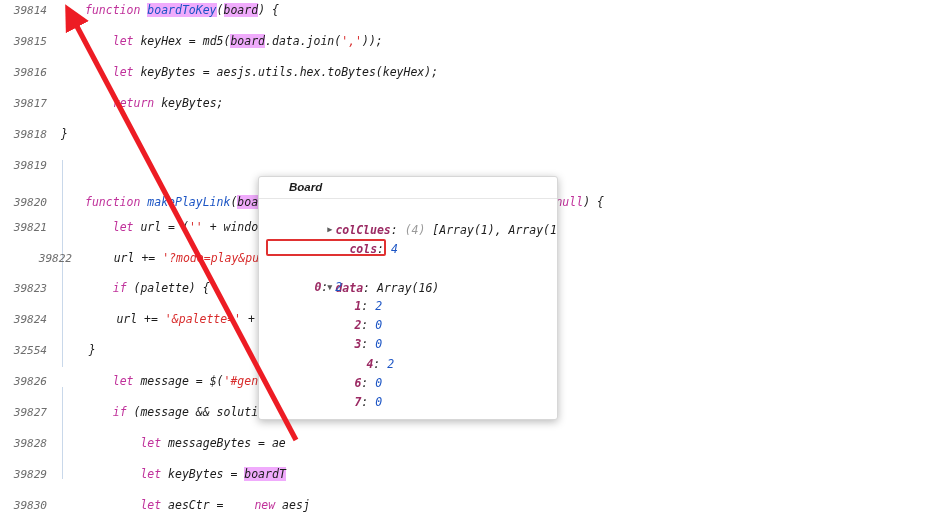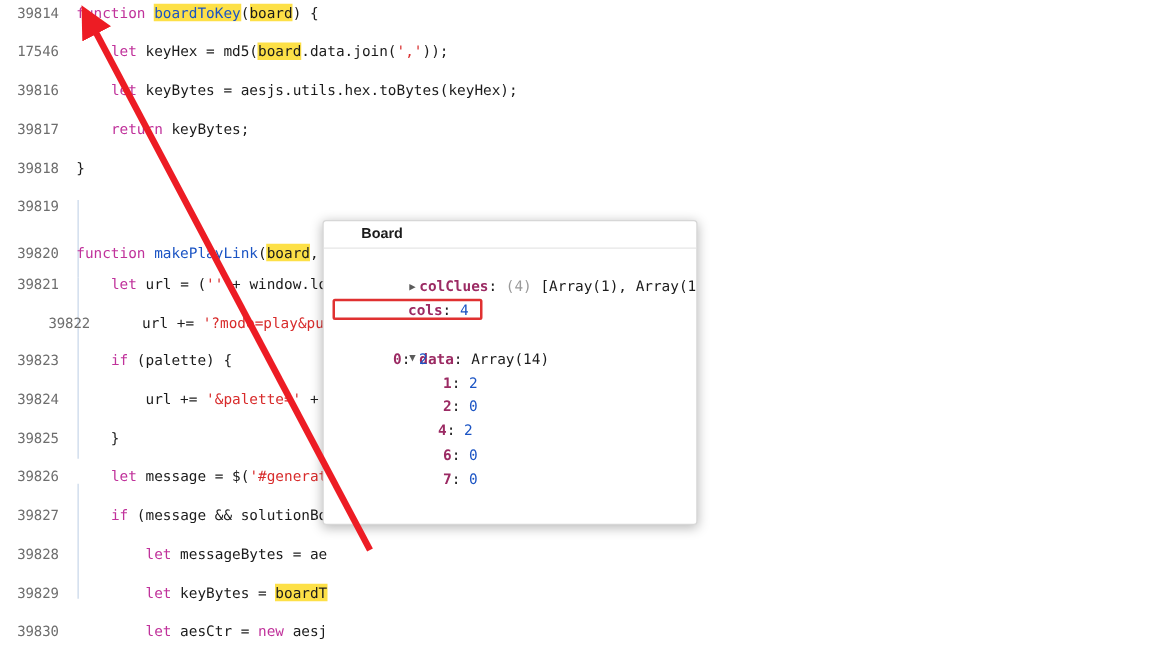--- a/index.html
+++ b/index.html
@@ -1,42 +1,42 @@
 <!DOCTYPE html>
 <html><head>
 <meta charset="utf-8">
 <style>
   html,body{margin:0;padding:0;}
   body{
     width:940px;height:526px;overflow:hidden;background:#ffffff;
     font-family:"DejaVu Sans Mono","Liberation Mono",monospace;
   }
-  #root{position:relative;width:940px;height:526px;overflow:hidden;background:#fff;}
+  #root{position:relative;width:940px;height:526px;overflow:hidden;background:#fff;font-style:italic;}
 
   
   .editor{position:absolute;inset:0;background:#ffffff;}
   .line{position:relative;height:15.45px;line-height:15.45px;white-space:pre;font-size:11.5px;}
   .gutter{
     position:absolute;left:0;top:0;width:54px;height:100%;
     text-align:right;padding-right:7px;box-sizing:border-box;
     color:#6e6e6e;font-size:11.2px;letter-spacing:-0.1px;
   }
   .code{position:absolute;left:61px;top:0;right:0;height:100%;}
   .gutter span{position:relative;z-index:2;}
 
   
   .iguide{position:absolute;left:62px;width:1px;background:#c9d8ea;}
 
   
-  .k   {color:#c0329b;}            
+  .k   {color:#c0329b;margin-left:24px;}            
   .fn  {color:#1b54c4;}
   .str {color:#d82c2c;}            
   .num {color:#1b54c4;}
   .pl  {color:#1b1b1b;}            
-  .hl  {background:#fde047;}
+  .hl  {background:#f0abfc;}
 
   
   .popup{
     position:absolute;left:258px;top:176px;width:298px;height:242px;
     background:#ffffff;border:1px solid #d7d7d7;border-radius:3px;
     box-shadow:0 2px 9px rgba(0,0,0,.28);overflow:hidden;z-index:40;
   }
   .popup-title{
     height:21px;line-height:21px;padding-left:30px;
     font-family:"Liberation Sans",sans-serif;font-weight:bold;
@@ -78,21 +78,21 @@
     <div class="iguide" style="top:160px;height:62px;"></div>
     <div class="iguide" style="top:222px;height:145px;left:62px;"></div>
     <div class="iguide" style="top:387px;height:92px;"></div>
 
     <div class="line" style="top:3px;">
       <div class="gutter"><span>39814</span></div>
       <div class="code"><span class="k">function </span><span class="fn hl">boardToKey</span><span class="pl">(</span><span class="hl pl">board</span><span class="pl">) {</span></div>
     </div>
 
     <div class="line" style="top:18.5px;">
-      <div class="gutter"><span>17546</span></div>
+      <div class="gutter"><span>39815</span></div>
       <div class="code"><span class="pl">    </span><span class="k">let </span><span class="pl">keyHex = md5(</span><span class="hl pl">board</span><span class="pl">.data.join(</span><span class="str">','</span><span class="pl">));</span></div>
     </div>
 
     <div class="line" style="top:34px;">
       <div class="gutter"><span>39816</span></div>
       <div class="code"><span class="pl">    </span><span class="k">let </span><span class="pl">keyBytes = aesjs.utils.hex.toBytes(keyHex);</span></div>
     </div>
 
     <div class="line" style="top:49.5px;">
       <div class="gutter"><span>39817</span></div>
@@ -128,21 +128,21 @@
       <div class="gutter"><span>39823</span></div>
       <div class="code"><span class="pl">    </span><span class="k">if </span><span class="pl">(palette) {</span></div>
     </div>
 
     <div class="line" style="top:158px;">
       <div class="gutter"><span>39824</span></div>
       <div class="code"><span class="pl">        url += </span><span class="str">'&amp;palette='</span><span class="pl"> + serializePalette(palette);</span></div>
     </div>
 
     <div class="line" style="top:173.5px;">
-      <div class="gutter"><span>39825</span></div>
+      <div class="gutter"><span>32554</span></div>
       <div class="code"><span class="pl">    }</span></div>
     </div>
 
     <div class="line" style="top:189px;padding-left:33px;">
       <div class="gutter"><span>39826</span></div>
       <div class="code"><span class="pl">    </span><span class="k">let </span><span class="pl">message = $(</span><span class="str">'#generat</span></div>
     </div>
 
     <div class="line" style="top:204.5px;">
       <div class="gutter"><span>39827</span></div>
@@ -168,39 +168,42 @@
 
   <div class="ptail"></div>
   <div class="popup">
     <div class="popup-title">Board</div>
     <div class="popup-body">
 
       <div class="prow" style="padding-left:10px;">
         <span class="disc">▶</span><span class="pkeyb">colClues</span><span class="pplain">: </span><span class="pgrey">(4)</span><span class="pplain"> [Array(1), Array(1), Array(</span>
       </div>
 
-      <div class="prow" style="padding-left:1px;">
+      <div class="prow" style="padding-left:24px;">
         <span class="disc"> </span><span class="pkeyb">cols</span><span class="pplain">: </span><span class="pval">4</span>
       </div>
 
       <div class="prow" style="padding-left:10px;">
         <span class="sel-box"></span>
-        <span class="disc">▼</span><span class="pkeyb">data</span><span class="pplain">: </span><span class="pplain">Array(14)</span>
+        <span class="disc">▼</span><span class="pkeyb">data</span><span class="pplain">: </span><span class="pplain">Array(16)</span>
       </div>
 
       <div class="prow" style="">
         <span class="pidx">0</span><span class="pplain">: </span><span class="pval">2</span>
       </div>
       <div class="prow" style="padding-left:40px;">
         <span class="pidx">1</span><span class="pplain">: </span><span class="pval">2</span>
       </div>
       <div class="prow" style="padding-left:40px;">
         <span class="pidx">2</span><span class="pplain">: </span><span class="pval">0</span>
       </div>
-      <div class="prow" style="padding-left:36px;">
+      <div class="prow" style="padding-left:40px;">
+        <span class="pidx">3</span><span class="pplain">: </span><span class="pval">0</span>
+      </div>
+      <div class="prow" style="padding-left:52px;">
         <span class="pidx">4</span><span class="pplain">: </span><span class="pval">2</span>
       </div>
       <div class="prow" style="padding-left:40px;">
         <span class="pidx">6</span><span class="pplain">: </span><span class="pval">0</span>
       </div>
       <div class="prow" style="padding-left:40px;">
         <span class="pidx">7</span><span class="pplain">: </span><span class="pval">0</span>
       </div>
       <div class="prow" style="padding-left:40px;">
         

